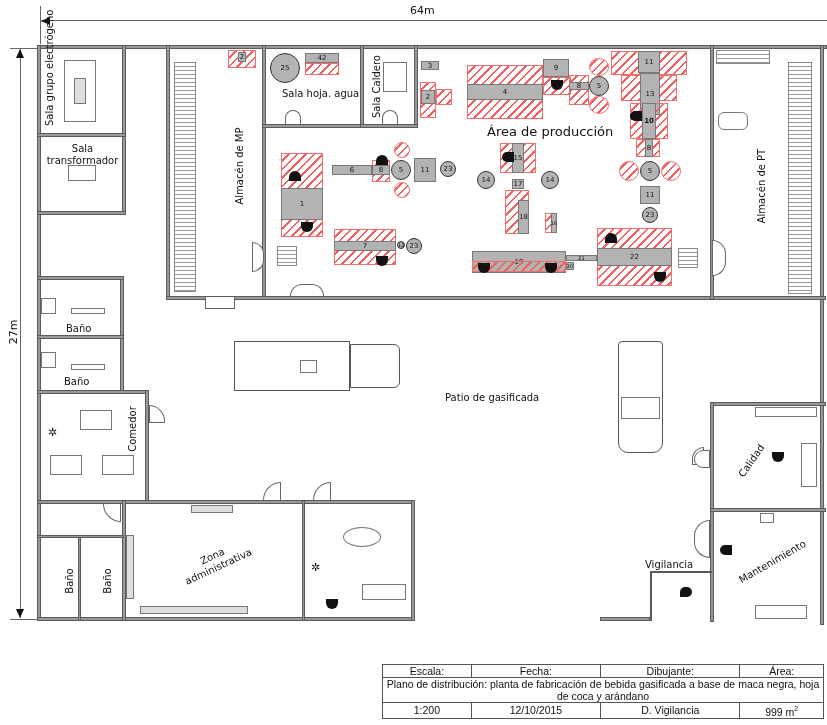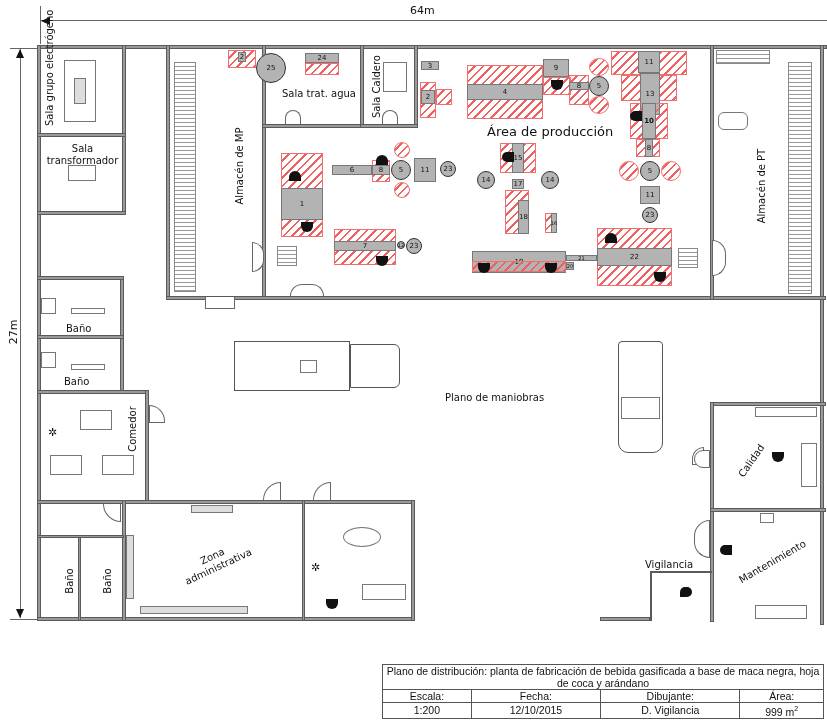--- a/index.html
+++ b/index.html
@@ -62,31 +62,31 @@
 <div class="wall" style="left:262px;top:45px;width:4px;height:255px;"></div>
 <div class="wall" style="left:166px;top:296px;width:660px;height:4px;"></div>
 <div class="rack" style="left:174px;top:62px;width:22px;height:230px;"></div>
 <div class="room-label vert" style="left:200px;top:160px;width:80px;">Almacén de MP</div>
 <div class="door" style="left:205px;top:297px;width:30px;height:12px;border-top:none;"></div>
 
 <div class="wall" style="left:262px;top:124px;width:100px;height:4px;"></div>
 <div class="wall" style="left:360px;top:45px;width:4px;height:83px;"></div>
 <div class="wall" style="left:414px;top:45px;width:4px;height:83px;"></div>
 <div class="wall" style="left:360px;top:124px;width:58px;height:4px;"></div>
-<div class="room-label" style="left:282px;top:88px;font-size:10px;">Sala trat. agua</div>
+<div class="room-label" style="left:282px;top:88px;font-size:10px;">Sala hoja. agua</div>
 <div class="room-label vert" style="left:347px;top:82px;width:60px;">Sala Caldero</div>
 <div class="furn" style="left:383px;top:62px;width:24px;height:30px;"></div>
 <div class="door" style="left:285px;top:110px;width:16px;height:14px;border-radius:14px 14px 0 0;border-bottom:none;"></div>
 <div class="door" style="left:382px;top:110px;width:16px;height:14px;border-radius:14px 14px 0 0;border-bottom:none;"></div>
 
 <div class="hatch" style="left:228px;top:50px;width:28px;height:18px;"></div>
 <div class="eq" style="left:238px;top:52px;width:8px;height:10px;">2</div>
-<div class="eq eq-c" style="left:256px;top:53px;width:30px;height:30px;">25</div>
+<div class="eq eq-c" style="left:270px;top:53px;width:30px;height:30px;">25</div>
 <div class="hatch" style="left:305px;top:63px;width:34px;height:12px;"></div>
-<div class="eq" style="left:305px;top:53px;width:34px;height:10px;">24</div>
+<div class="eq" style="left:305px;top:53px;width:34px;height:10px;">42</div>
 <div class="eq" style="left:421px;top:61px;width:18px;height:9px;">3</div>
 <div class="hatch" style="left:420px;top:82px;width:16px;height:36px;"></div>
 <div class="hatch" style="left:436px;top:89px;width:16px;height:16px;"></div>
 <div class="eq" style="left:421px;top:90px;width:14px;height:14px;">2</div>
 
 <div class="hatch" style="left:467px;top:65px;width:76px;height:54px;"></div>
 <div class="eq" style="left:467px;top:84px;width:76px;height:16px;">4</div>
 <div class="eq" style="left:543px;top:59px;width:26px;height:18px;">9</div>
 <div class="hatch" style="left:543px;top:77px;width:28px;height:18px;"></div>
 <div class="hatch" style="left:569px;top:75px;width:20px;height:30px;"></div>
@@ -184,21 +184,21 @@
 <div class="furn" style="left:80px;top:410px;width:32px;height:20px;"></div>
 <div class="furn" style="left:50px;top:455px;width:32px;height:20px;"></div>
 <div class="furn" style="left:102px;top:455px;width:32px;height:20px;"></div>
 <div class="abs" style="left:48px;top:426px;font-size:11px;">✲</div>
 <div class="room-label vert" style="left:103px;top:423px;width:60px;">Comedor</div>
 <div class="door" style="left:149px;top:405px;width:16px;height:18px;border-radius:0 16px 0 0;"></div>
 
 <div class="truck-box" style="left:234px;top:341px;width:116px;height:50px;"></div>
 <div class="furn" style="left:300px;top:360px;width:17px;height:13px;"></div>
 <div class="truck-box" style="left:350px;top:344px;width:50px;height:44px;border-radius:0 6px 6px 0;"></div>
-<div class="room-label" style="left:445px;top:392px;font-size:10px;">Plano de maniobras</div>
+<div class="room-label" style="left:445px;top:392px;font-size:10px;">Patio de gasificada</div>
 <div class="truck-box" style="left:618px;top:341px;width:45px;height:112px;border-radius:4px 4px 10px 10px;"></div>
 <div class="furn" style="left:621px;top:397px;width:39px;height:22px;"></div>
 <div class="door" style="left:692px;top:447px;width:12px;height:18px;border-radius:16px 0 0 0;"></div>
 
 <div class="wall" style="left:37px;top:500px;width:376px;height:4px;"></div>
 <div class="wall" style="left:411px;top:500px;width:4px;height:121px;"></div>
 <div class="wall" style="left:122px;top:500px;width:4px;height:121px;"></div>
 <div class="wall" style="left:302px;top:500px;width:3px;height:121px;"></div>
 <div class="wall" style="left:78px;top:536px;width:3px;height:85px;"></div>
 <div class="wall" style="left:37px;top:535px;width:87px;height:3px;"></div>
@@ -234,27 +234,27 @@
 <div class="door" style="left:694px;top:520px;width:16px;height:38px;border-radius:16px 0 0 16px;"></div>
 
 <div class="wall" style="left:650px;top:571px;width:62px;height:2px;"></div>
 <div class="wall" style="left:650px;top:571px;width:2px;height:50px;"></div>
 <div class="room-label" style="left:645px;top:559px;font-size:10px;">Vigilancia</div>
 <div class="op" style="left:680px;top:587px;border-radius:6px 6px 6px 0;background:#111;"></div>
 
 <table class="title-block">
   <tbody>
       <tr>
-    <td colspan="4">Plano de distribución: planta de fabricación de bebida gasificada a base de maca negra, hoja de coca y arándano</td>
-  </tr>
-  <tr>
     <td>Escala:</td>
     <td>Fecha:</td>
     <td>Dibujante:</td>
     <td>Área:</td>
+  </tr>
+  <tr>
+    <td colspan="4">Plano de distribución: planta de fabricación de bebida gasificada a base de maca negra, hoja de coca y arándano</td>
   </tr>
   <tr>
     <td>1:200</td>
     <td>12/10/2015</td>
     <td>D. Vigilancia</td>
     <td><span>999 m</span><sup style="font-size:7px;">2</sup></td>
   </tr>
 </tbody>
   </table>
 

